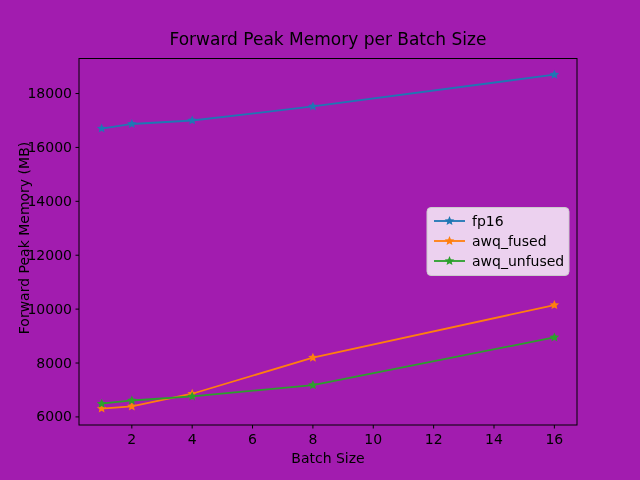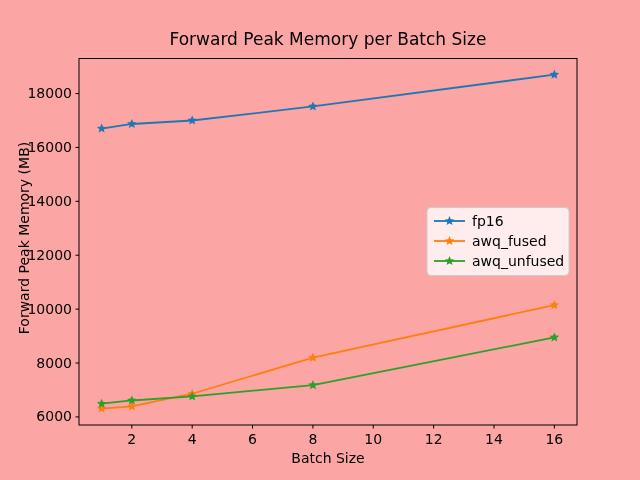--- a/index.html
+++ b/index.html
@@ -5,21 +5,21 @@
   html, body {
     margin: 0;
     padding: 0;
     background: #ffffff;
     font-family: "DejaVu Sans", sans-serif;
   }
   .figure {
     position: relative;
     width: 640px;
     height: 480px;
-    background: #fca5a5;
+    background: #a21caf;
     overflow: hidden;
   }
   .figure svg {
     position: absolute;
     left: 0;
     top: 0;
   }
   .chart-title {
     position: absolute;
     left: 79px;

